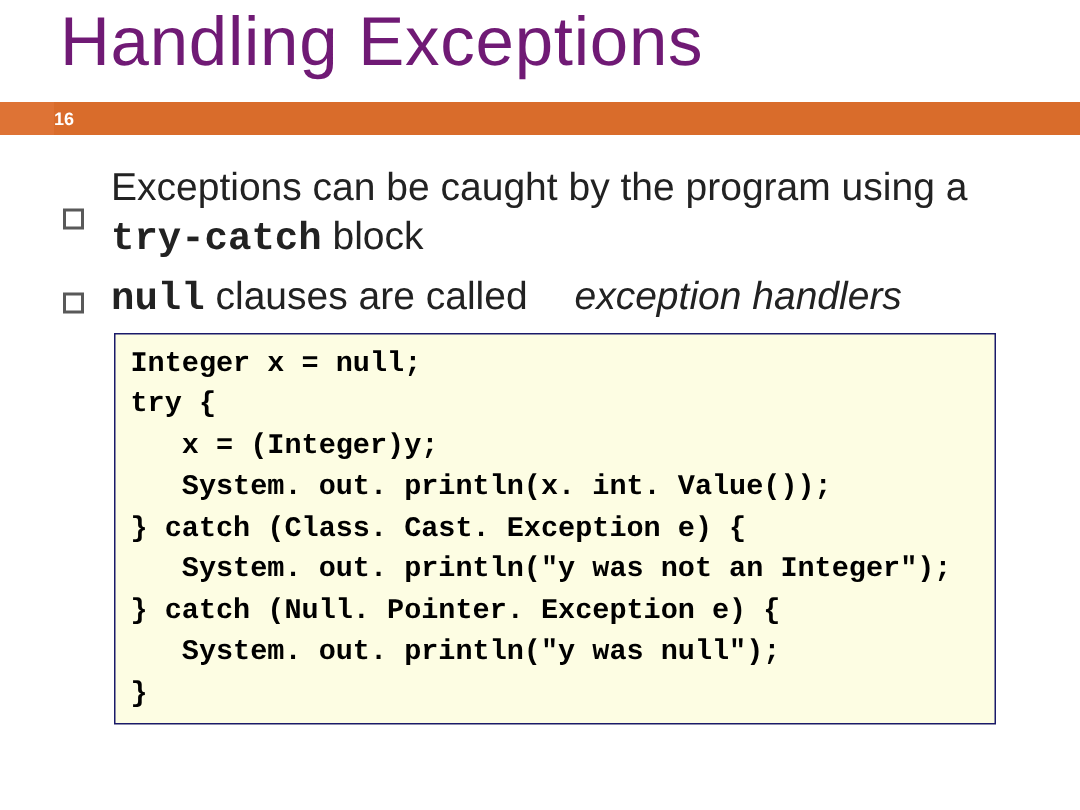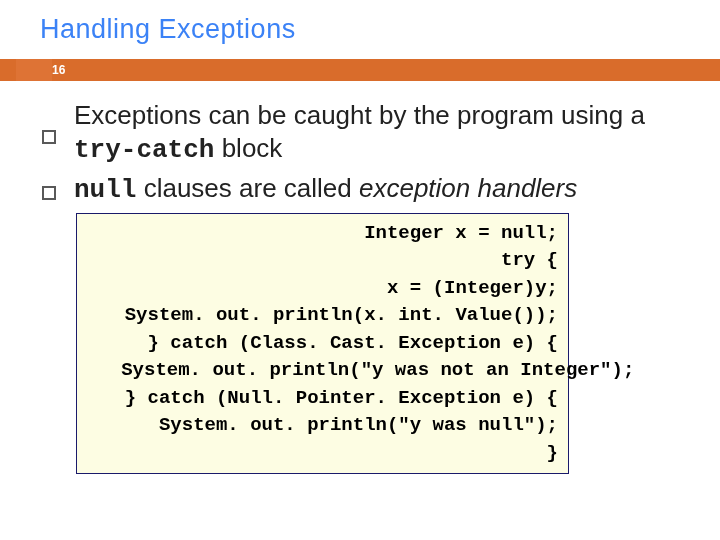--- a/index.html
+++ b/index.html
@@ -1,33 +1,33 @@
 <!DOCTYPE html>
 <html><head>
 <meta charset="utf-8">
 <style>
   * { margin: 0; padding: 0; box-sizing: border-box; }
   html, body { width: 720px; height: 540px; font-family: Arial, Helvetica, sans-serif; background: #fff; }
   .slide { width: 720px; height: 540px; position: relative; background: #fff; }
   .title {
-    font-size: 27px;
-    color: #3b82f6;
-    padding: 14px 0 14px 40px;
+    font-size: 46px;
+    color: #701a75;
+    padding: 0 0 14px 40px;
     font-weight: 400;
     letter-spacing: 0.5px;
   }
   .orange-bar {
     background: #d96c2b;
     height: 22px;
     width: 100%;
     position: relative;
   }
   .slide-num {
     position: absolute;
-    left: 16px; top: 0;
+    left: 0; top: 0;
     height: 22px;
     width: 28px;
     background: #de7335;
     color: #fff;
     font-size: 12px;
     line-height: 22px;
     text-align: left;
     font-weight: bold;
     padding-left: 36px;
   }
@@ -45,34 +45,33 @@
     margin-top: 8px;
     margin-right: 18px;
     flex: 0 0 auto;
   }
   .bullet-text {
     font-size: 26px;
     color: #222;
     line-height: 1.25;
   }
   .mono { font-family: "Courier New", Courier, monospace; font-weight: bold; }
-  .italic { font-style: italic; }
+  .italic { font-style: italic; margin-left: 24px; }
   .code-block {
     margin: 6px 0 0 34px;
-    width: 493px;
+    width: 588px;
     background: #fdfde3;
     border: 1.5px solid #1a1a6a;
     padding: 6px 10px 6px 10px;
     font-family: "Courier New", Courier, monospace;
     font-size: 19px;
     font-weight: bold;
     color: #000;
     line-height: 1.45;
     white-space: pre;
-    text-align: right;
   }
 </style>
 </head>
 <body>
 
 <div class="slide">
 
   <h1 class="title">Handling Exceptions</h1>
 
   <div class="orange-bar">

